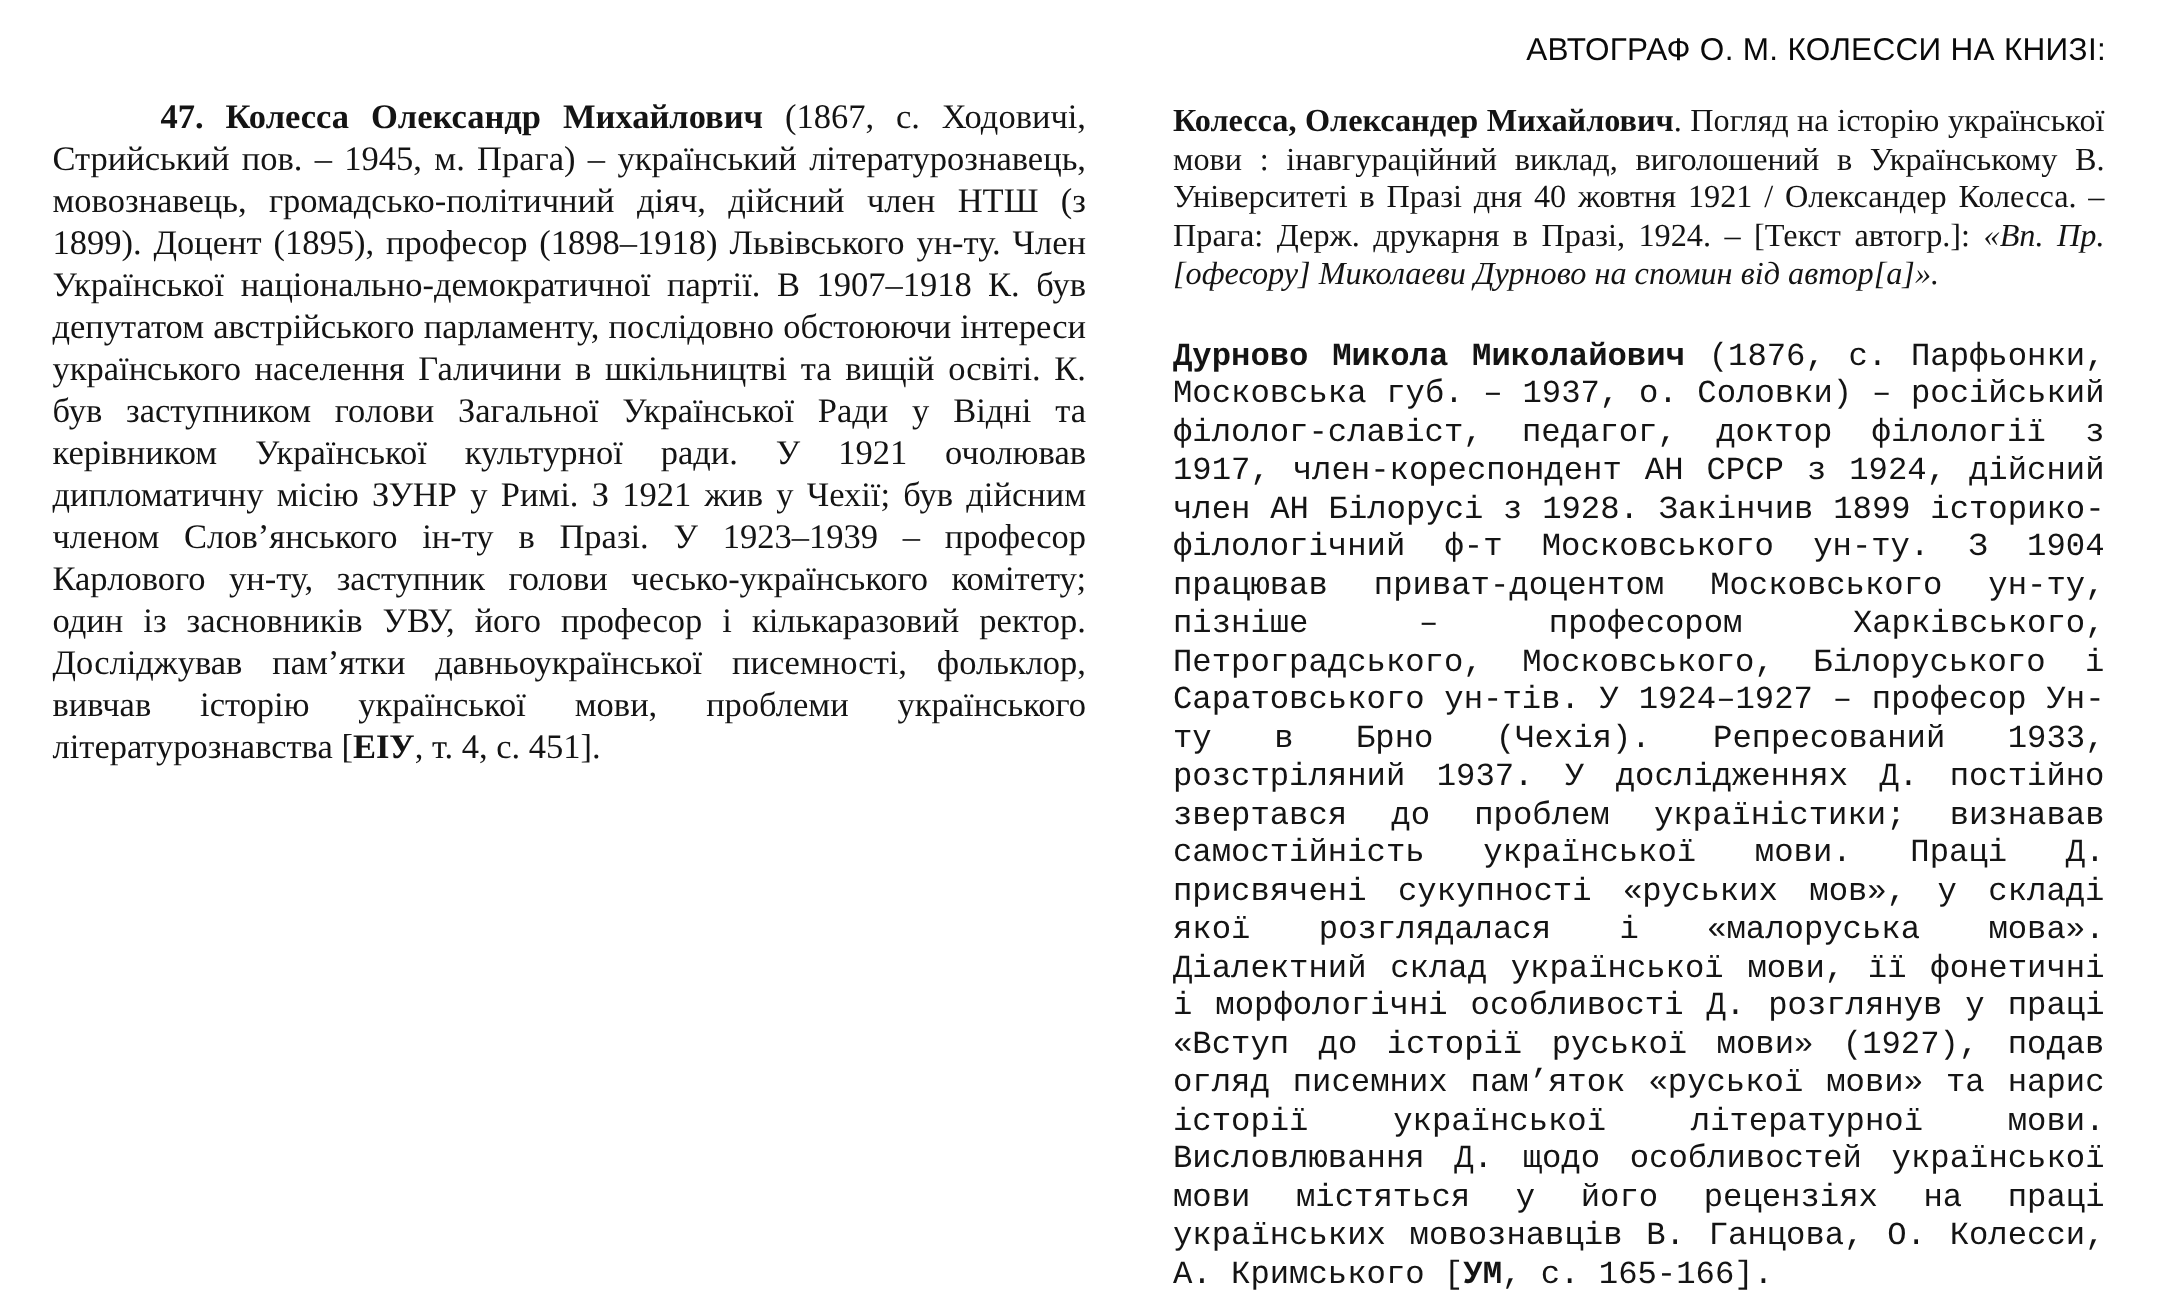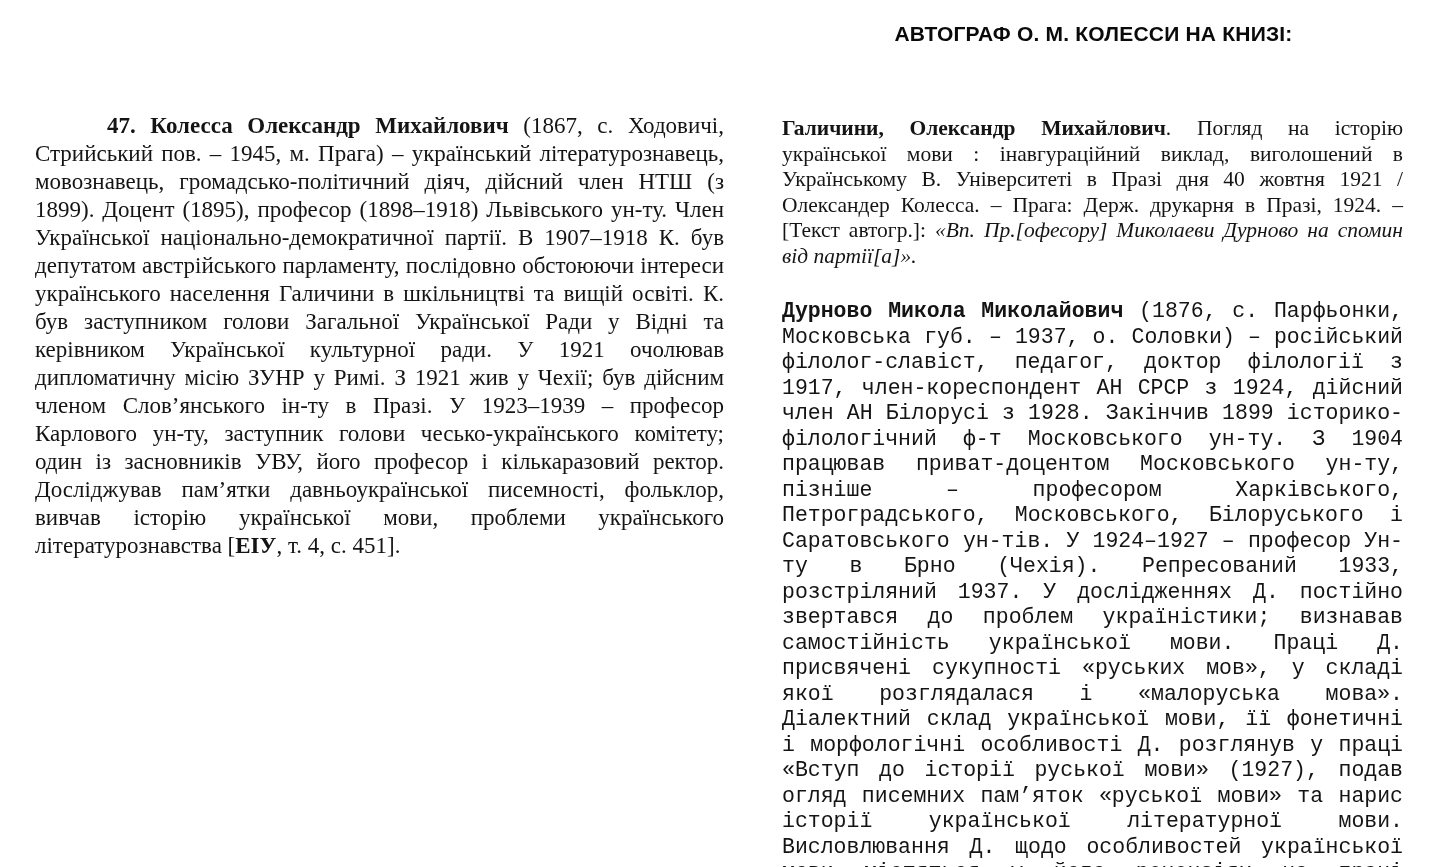--- a/index.html
+++ b/index.html
@@ -10,34 +10,33 @@
     height: 867px;
     background: #ffffff;
     overflow: hidden;
     color: #141414;
   }
   .running-head {
     position: absolute;
     top: 22px;
     left: 783px;
     width: 621px;
-    text-align: center;
+    text-align: right;
     font-family: "Liberation Sans", sans-serif;
-    font-weight: 700;
+    font-weight: 400;
     font-size: 21px;
     letter-spacing: 0.2px;
     color: #0a0a0a;
     white-space: nowrap;
   }
   .col {
     position: absolute;
     font-family: "Liberation Serif", "DejaVu Serif", serif;
     text-align: justify;
     color: #141414;
-    margin-top: 48px;
   }
   .col-left {
     left: 35px;
     top: 64px;
     width: 689px;
     font-size: 23px;
     line-height: 28px;
   }
   .col-right {
     left: 782px;
@@ -57,17 +56,17 @@
 
 <div class="page">
 
   <div class="running-head">АВТОГРАФ О. М. КОЛЕССИ НА КНИЗІ:</div>
 
   <div class="col col-left">
     <p class="para indent"><span class="b">47. Колесса Олександр Михайлович</span><span> (1867, с. Ходовичі, Стрийський пов. – 1945, м. Прага) – український літературознавець, мовознавець, громадсько-політичний діяч, дійсний член НТШ (з 1899). Доцент (1895), професор (1898–1918) Львівського ун-ту. Член Української національно-демократичної партії. В 1907–1918 К. був депутатом австрійського парламенту, послідовно обстоюючи інтереси українського населення Галичини в шкільництві та вищій освіті. К. був заступником голови Загальної Української Ради у Відні та керівником Української культурної ради. У 1921 очолював дипломатичну місію ЗУНР у Римі. З 1921 жив у Чехії; був дійсним членом Слов’янського ін-ту в Празі. У 1923–1939 – професор Карлового ун-ту, заступник голови чесько-українського комітету; один із засновників УВУ, його професор і кількаразовий ректор. Досліджував пам’ятки давньоукраїнської писемності, фольклор, вивчав історію української мови, проблеми українського літературознавства [</span><span class="b">ЕІУ</span><span>, т. 4, с. 451].</span></p>
   </div>
 
   <div class="col col-right">
-    <p class="para"><span class="b">Галичини, Олександр Михайлович</span><span>. Погляд на історію української мови : інавгураційний виклад, виголошений в Українському В. Університеті в Празі дня 40 жовтня 1921 / Олександер Колесса. – Прага: Держ. друкарня в Празі, 1924. – [Текст автогр.]: </span><span class="i">«Вп. Пр.[офесору] Миколаеви Дурново на спомин від партії[а]».</span></p>
+    <p class="para"><span class="b">Колесса, Олександер Михайлович</span><span>. Погляд на історію української мови : інавгураційний виклад, виголошений в Українському В. Університеті в Празі дня 40 жовтня 1921 / Олександер Колесса. – Прага: Держ. друкарня в Празі, 1924. – [Текст автогр.]: </span><span class="i">«Вп. Пр.[офесору] Миколаеви Дурново на спомин від автор[а]».</span></p>
     <p class="para gap-above"><span class="b">Дурново Микола Миколайович</span><span> (1876, с. Парфьонки, Московська губ. – 1937, о. Соловки) – російський філолог-славіст, педагог, доктор філології з 1917, член-кореспондент АН СРСР з 1924, дійсний член АН Білорусі з 1928. Закінчив 1899 історико-філологічний ф-т Московського ун-ту. З 1904 працював приват-доцентом Московського ун-ту, пізніше – професором Харківського, Петроградського, Московського, Білоруського і Саратовського ун-тів. У 1924–1927 – професор Ун-ту в Брно (Чехія). Репресований 1933, розстріляний 1937. У дослідженнях Д. постійно звертався до проблем україністики; визнавав самостійність української мови. Праці Д. присвячені сукупності «руських мов», у складі якої розглядалася і «малоруська мова». Діалектний склад української мови, її фонетичні і морфологічні особливості Д. розглянув у праці «Вступ до історії руської мови» (1927), подав огляд писемних пам’яток «руської мови» та нарис історії української літературної мови. Висловлювання Д. щодо особливостей української мови містяться у його рецензіях на праці українських мовознавців В. Ганцова, О. Колесси, А. Кримського [</span><span class="b">УМ</span><span>, с. 165-166].</span></p>
   </div>
 
 </div>
 
 </body></html>

